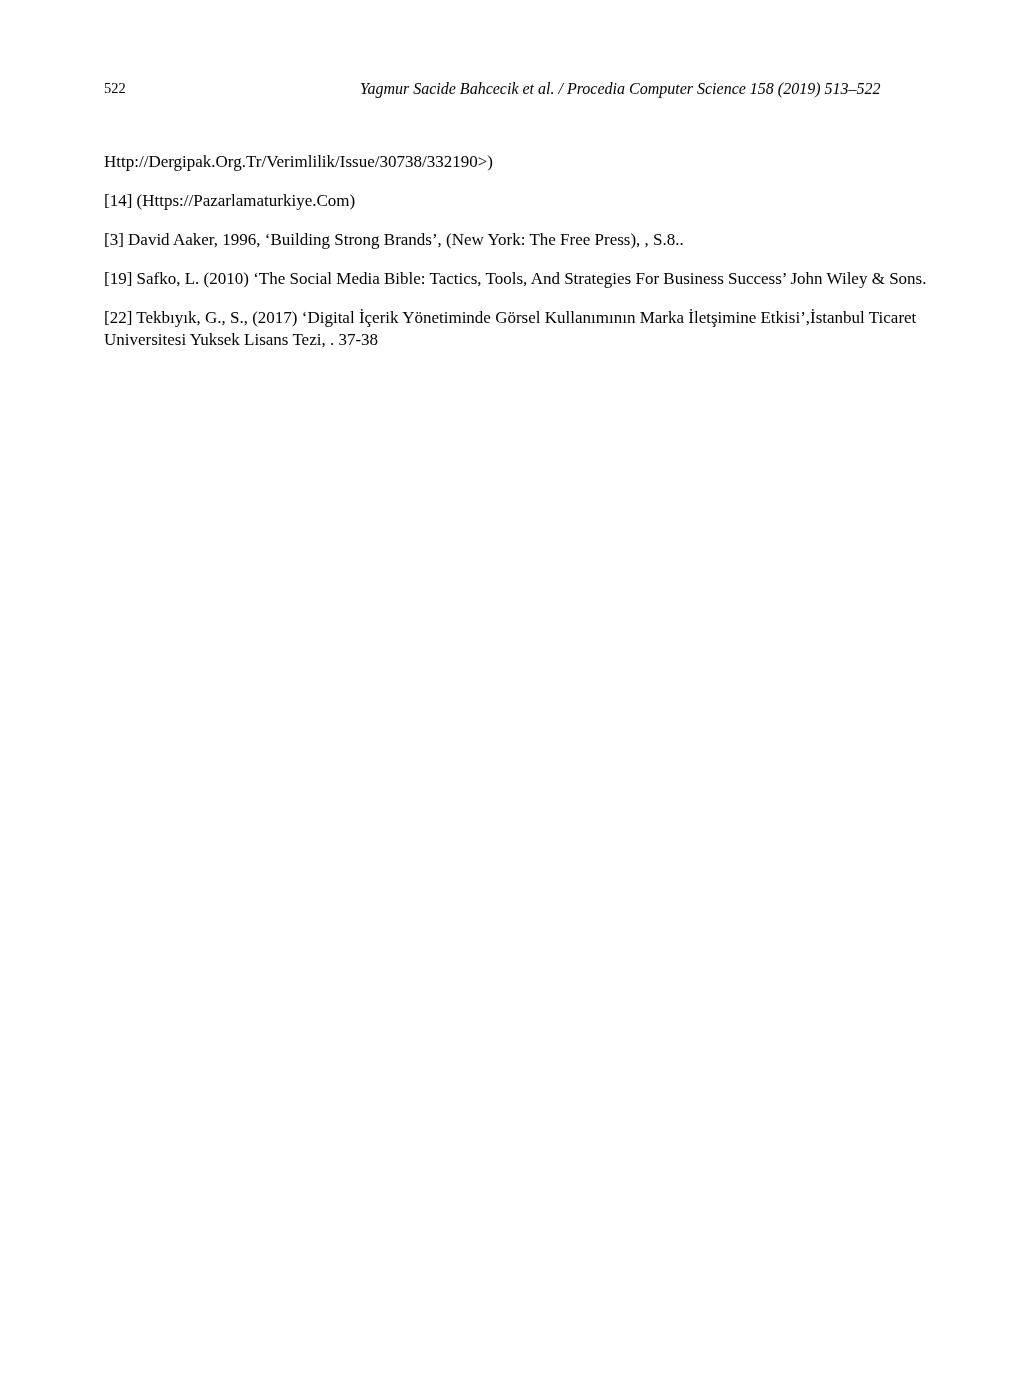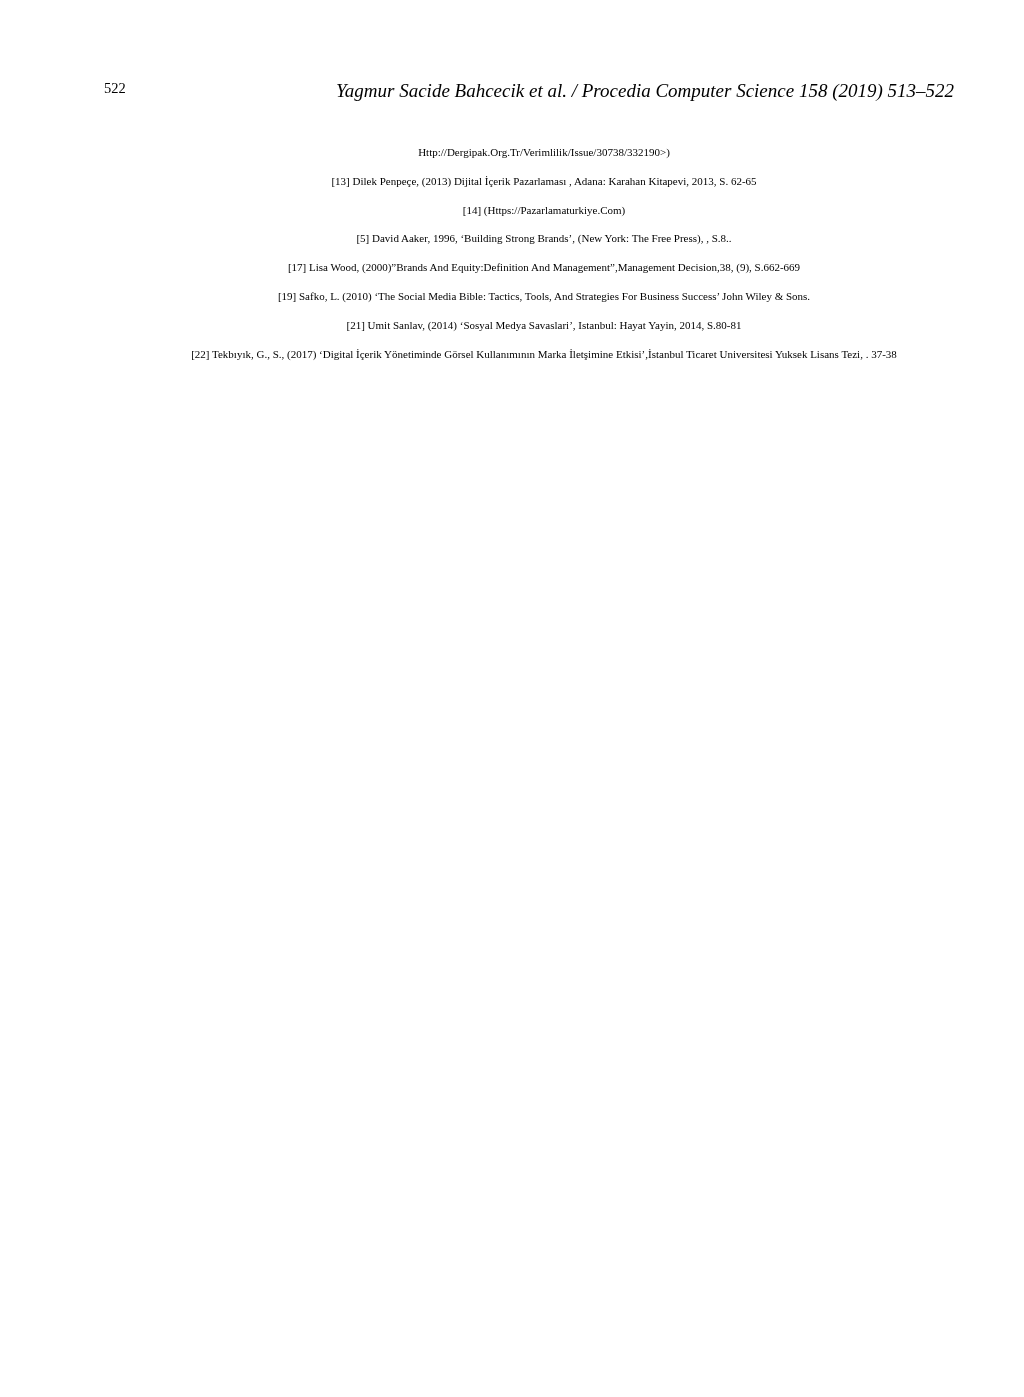--- a/index.html
+++ b/index.html
@@ -27,53 +27,50 @@
   }
   .header .page-number {
     position: absolute;
     left: 0;
     top: 0;
     font-style: normal;
     font-size: 14.5px;
   }
   .header .running-title {
     position: absolute;
-    left: 232px;
+    left: 256px;
     top: 0;
     font-style: italic;
-    font-size: 19px;
+    font-size: 16px;
     white-space: nowrap;
   }
   .body {
     position: absolute;
     top: 134px;
     left: 72px;
     width: 880px;
   }
   .ref {
-    font-size: 11px;
+    font-size: 17px;
     line-height: 1.30;
     margin-bottom: 14.5px;
-    text-align: center;
+    text-align: left;
   }
 </style>
 </head>
 <body>
 
 <div class="page">
 
   <div class="header">
     <span class="page-number">522</span>
     <span class="running-title">Yagmur Sacide Bahcecik  et al. / Procedia Computer Science 158 (2019) 513–522</span>
   </div>
 
   <div class="body">
     <p class="ref">Http://Dergipak.Org.Tr/Verimlilik/Issue/30738/332190&gt;)</p>
-    <p class="ref">[13] Dilek Penpeçe, (2013) Dijital İçerik Pazarlaması , Adana: Karahan Kitapevi, 2013, S. 62-65</p>
     <p class="ref">[14] (Https://Pazarlamaturkiye.Com)</p>
-    <p class="ref">[5] David  Aaker, 1996, ‘Building Strong Brands’, (New York: The Free Press), , S.8..</p>
-    <p class="ref">[17] Lisa Wood, (2000)”Brands And Equity:Definition And Management”,Management Decision,38, (9), S.662-669</p>
+    <p class="ref">[3] David  Aaker, 1996, ‘Building Strong Brands’, (New York: The Free Press), , S.8..</p>
     <p class="ref">[19] Safko, L. (2010) ‘The Social Media Bible: Tactics, Tools, And Strategies For Business Success’ John Wiley &amp; Sons.</p>
-    <p class="ref">[21] Umit Sanlav, (2014)  ‘Sosyal Medya Savaslari’, Istanbul: Hayat Yayin, 2014,  S.80-81</p>
     <p class="ref">[22] Tekbıyık, G., S., (2017) ‘Digital İçerik Yönetiminde Görsel Kullanımının Marka İletşimine Etkisi’,İstanbul Ticaret Universitesi Yuksek Lisans Tezi, . 37-38</p>
   </div>
 
 </div>
 
 </body></html>

